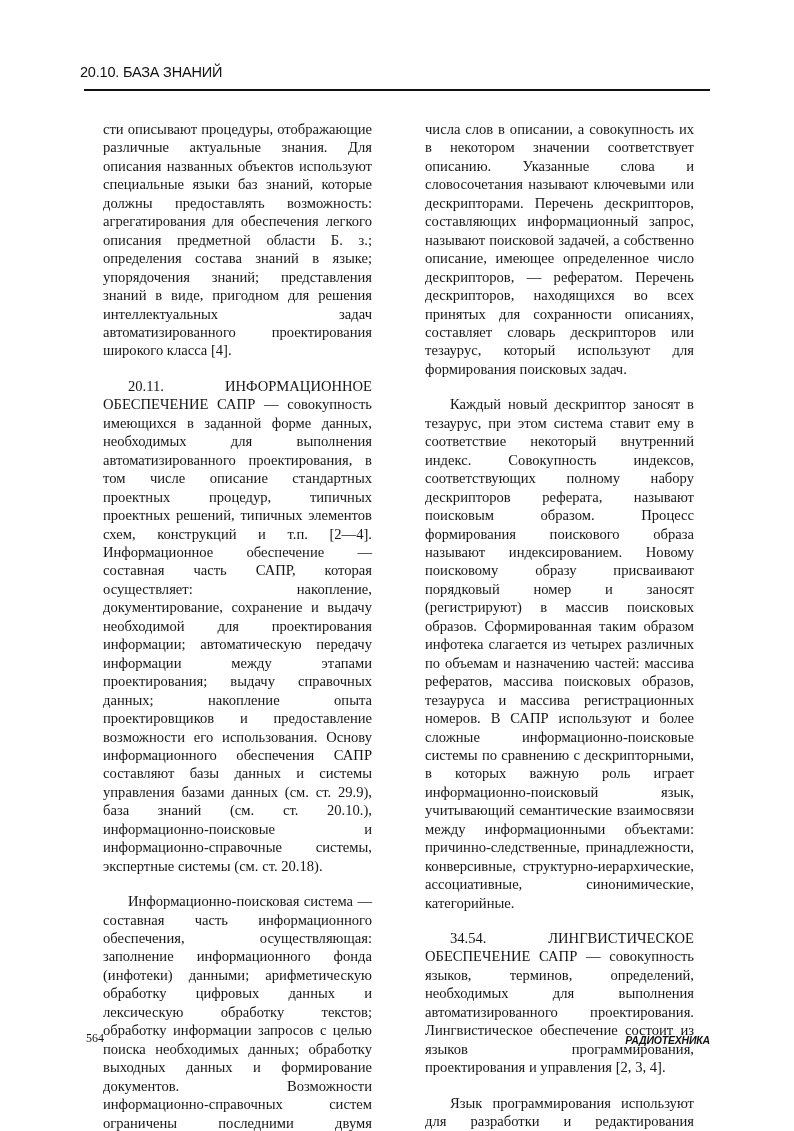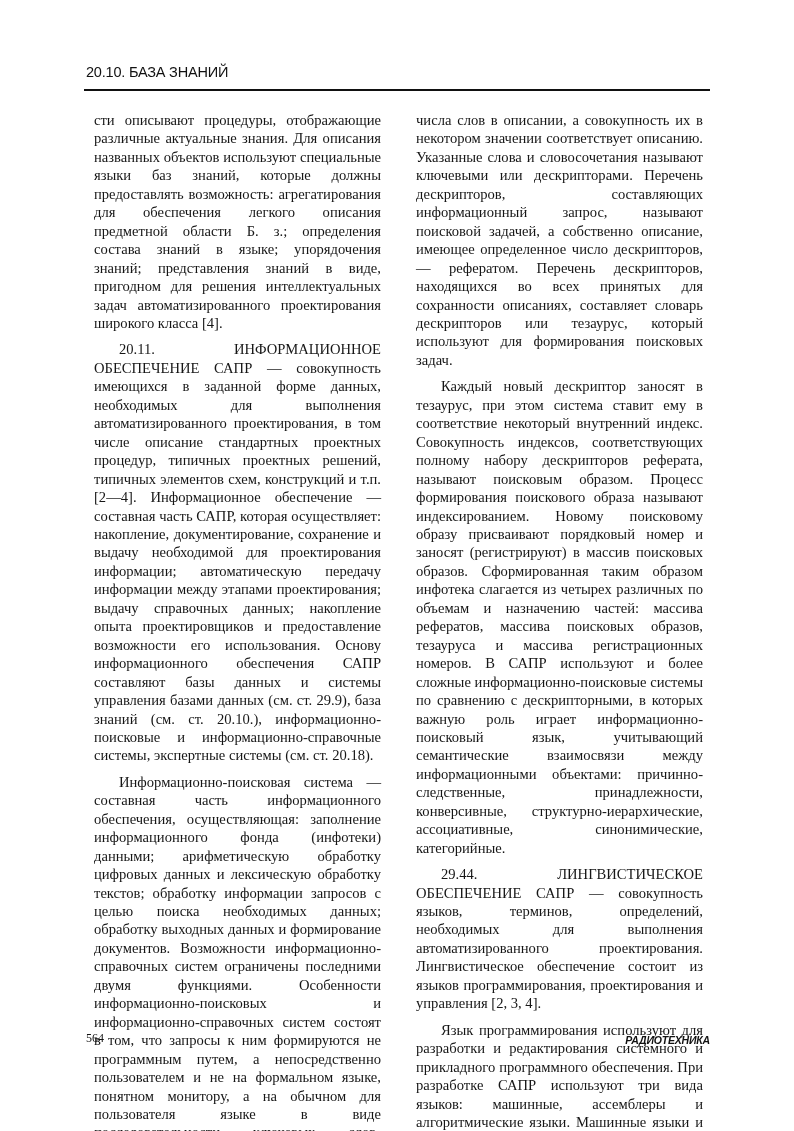--- a/index.html
+++ b/index.html
@@ -9,21 +9,21 @@
     }
     body {
       width: 794px;
       height: 1131px;
       position: relative;
       overflow: hidden;
       color: #111111;
     }
     .running-head {
       position: absolute;
-      left: 86px;
+      left: 80px;
       top: 64px;
       width: 623px;
       font-family: "Liberation Sans", sans-serif;
       font-size: 14.5px;
       letter-spacing: -0.2px;
       color: #111;
     }
     .head-rule {
       position: absolute;
       left: 84px;
@@ -39,21 +39,21 @@
       font-family: "Liberation Serif", serif;
       font-size: 14.6px;
       line-height: 18.45px;
       text-align: justify;
       hyphens: manual;
       color: #161616;
     }
     .col-left { left: 86px; }
     .col-right { left: 408px; }
     .column p {
-      margin: 8px;
+      margin: 17px;
       text-indent: 0;
     }
     .column p.indent {
       text-indent: 25px;
     }
     .term {
       font-weight: normal;
     }
     .it {
     }
@@ -86,18 +86,18 @@
 
 <div class="column col-left">
   <p>сти описывают процедуры, отображающие различные актуальные знания. Для описания названных объектов используют специальные языки баз знаний, которые должны предоставлять возможность: агрегатирования для обеспечения легкого описания предметной области Б. з.; определения состава знаний в языке; упорядочения знаний; представления знаний в виде, пригодном для решения интеллектуальных задач автоматизированного проектирования широкого класса [4].</p>
   <p class="indent"><span class="term">20.11. ИНФОРМАЦИОННОЕ ОБЕСПЕЧЕНИЕ САПР</span><span> — совокупность имеющихся в заданной форме данных, необходимых для выполнения автоматизированного проектирования, в том числе описание стандартных проектных процедур, типичных проектных решений, типичных элементов схем, конструкций и т.п. [2—4]. Информационное обеспечение — составная часть САПР, которая осуществляет: накопление, документирование, сохранение и выдачу необходимой для проектирования информации; автоматическую передачу информации между этапами проектирования; выдачу справочных данных; накопление опыта проектировщиков и предоставление возможности его использования. Основу информационного обеспечения САПР составляют базы данных и системы управления базами данных (см. ст. 29.9), база знаний (см. ст. 20.10.), информационно-поисковые и информационно-справочные системы, экспертные системы (см. ст. 20.18).</span></p>
   <p class="indent"><span class="term">Информационно-поисковая система</span><span> — составная часть информационного обеспечения, осуществляющая: заполнение информационного фонда (инфотеки) данными; арифметическую обработку цифровых данных и лексическую обработку текстов; обработку информации запросов с целью поиска необходимых данных; обработку выходных данных и формирование документов. Возможности </span><span class="it">информационно-справочных систем</span><span> ограничены последними двумя функциями. Особенности информационно-поисковых и информационно-справочных систем состоят в том, что запросы к ним формируются не программным путем, а непосредственно пользователем и не на формальном языке, понятном монитору, а на обычном для пользователя языке в виде последовательности ключевых слов-дескрипторов. Каждый объект информационного фонда представляется описанием, включающим некоторый определенный набор слов или словосочетаний, число которых значительно меньше общего</span></p>
 </div>
 
 <div class="column col-right">
   <p><span>числа слов в описании, а совокупность их в некотором значении соответствует описанию. Указанные слова и словосочетания называют ключевыми или </span><span class="it">дескрипторами</span><span>. Перечень дескрипторов, составляющих информационный запрос, называют поисковой задачей, а собственно описание, имеющее определенное число дескрипторов, — рефератом. Перечень дескрипторов, находящихся во всех принятых для сохранности описаниях, составляет словарь дескрипторов или </span><span class="it">тезаурус</span><span>, который используют для формирования поисковых задач.</span></p>
   <p class="indent"><span>Каждый новый дескриптор заносят в тезаурус, при этом система ставит ему в соответствие некоторый внутренний индекс. Совокупность индексов, соответствующих полному набору дескрипторов реферата, называют </span><span class="it">поисковым образом</span><span>. Процесс формирования поискового образа называют индексированием. Новому поисковому образу присваивают порядковый номер и заносят (регистрируют) в массив поисковых образов. Сформированная таким образом инфотека слагается из четырех различных по объемам и назначению частей: массива рефератов, массива поисковых образов, тезауруса и массива регистрационных номеров. В САПР используют и более сложные информационно-поисковые системы по сравнению с дескрипторными, в которых важную роль играет информационно-поисковый язык, учитывающий семантические взаимосвязи между информационными объектами: причинно-следственные, принадлежности, конверсивные, структурно-иерархические, ассоциативные, синонимические, категорийные.</span></p>
-  <p class="indent"><span class="term">29.44. ЛИНГВИСТИЧЕСКОЕ ОБЕСПЕЧЕНИЕ САПР</span><span> — совокупность языков, терминов, определений, необходимых для выполнения автоматизированного проектирования. Лингвистическое обеспечение состоит из языков программирования, проектирования и управления [2, 3, 4].</span></p>
+  <p class="indent"><span class="term">34.54. ЛИНГВИСТИЧЕСКОЕ ОБЕСПЕЧЕНИЕ САПР</span><span> — совокупность языков, терминов, определений, необходимых для выполнения автоматизированного проектирования. Лингвистическое обеспечение состоит из языков программирования, проектирования и управления [2, 3, 4].</span></p>
   <p class="indent"><span class="term">Язык программирования</span><span> используют для разработки и редактирования системного и прикладного программного обеспечения. При разработке САПР используют три вида языков: машинные, ассемблеры и алгоритмические языки. Машинные языки и ассемблеры наиболее экономичны в эксплуатации, поэтому их применяют в основном при разработке системного программного обеспечения. При разработке прикладного программного обеспечения ассемблеры используют в узловых, наиболее часто применяемых, блоках, от которых сущест-</span></p>
 </div>
 
 <div class="footer-page">564</div>
 <div class="footer-journal">РАДИОТЕХНИКА</div>
 
 </body></html>

